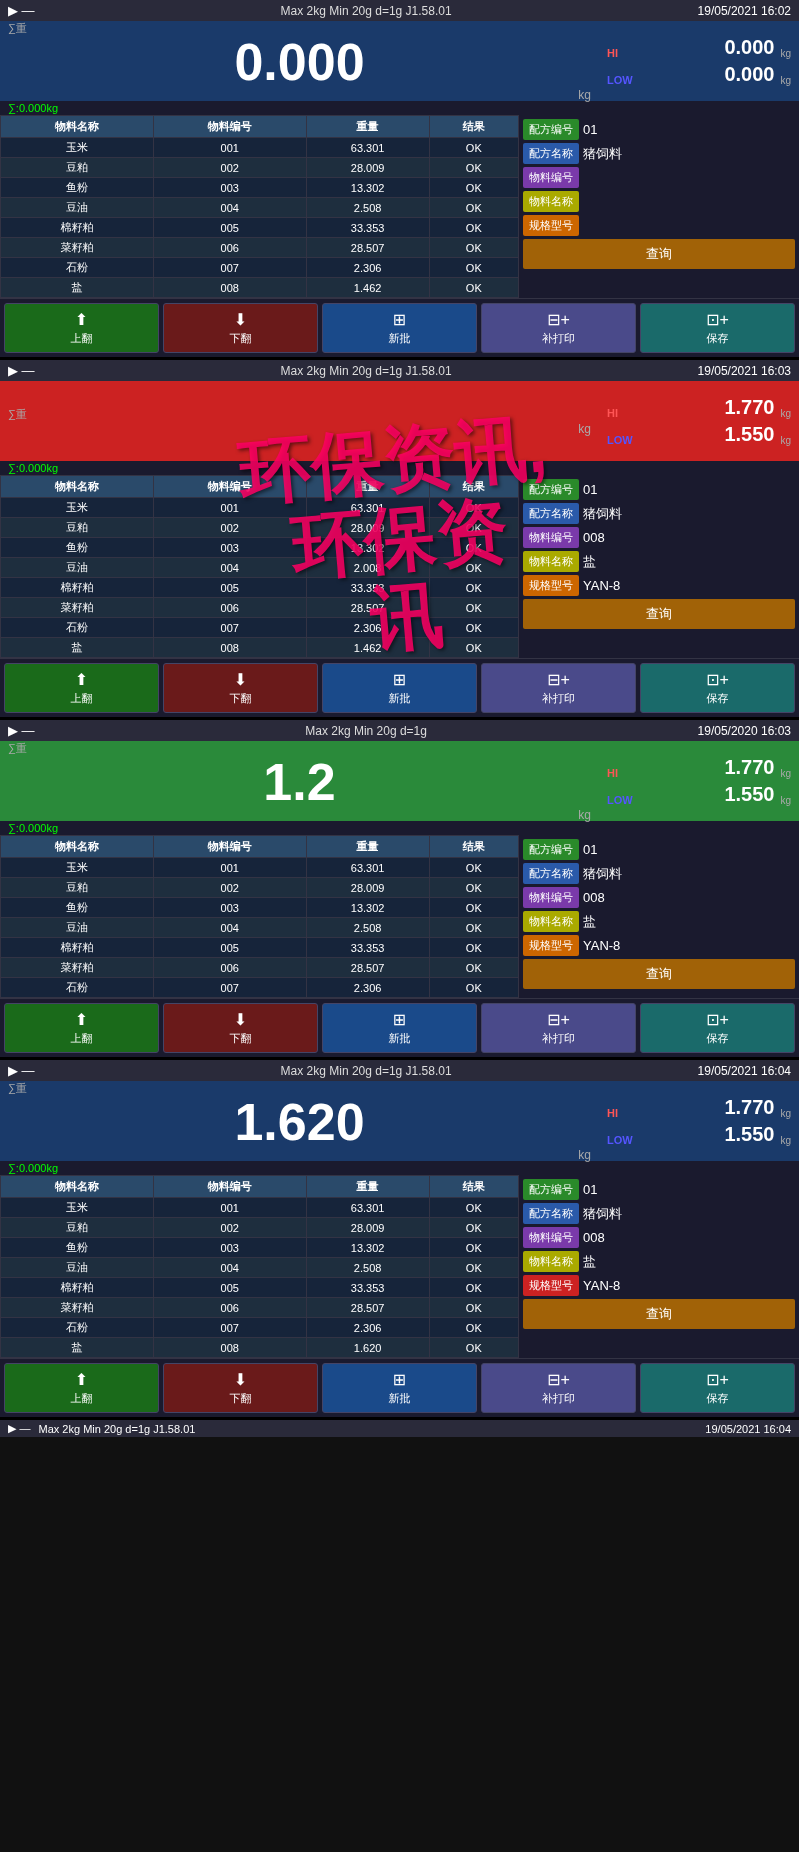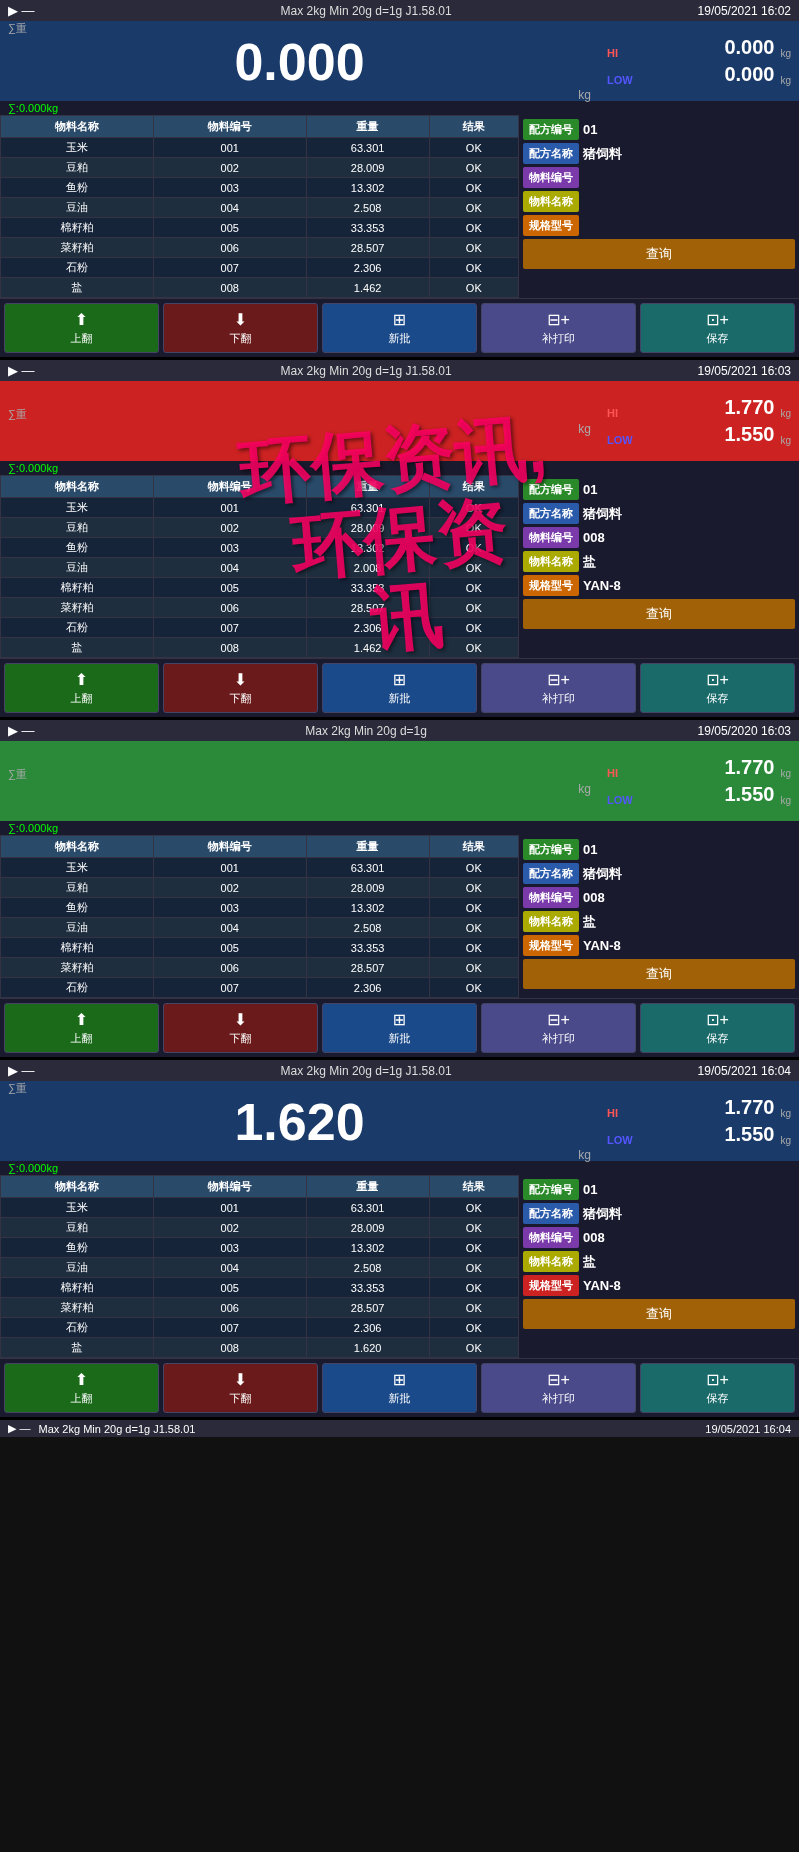--- a/index.html
+++ b/index.html
@@ -136,35 +136,35 @@
     }
     .info-row {
       display: flex;
       align-items: center;
       gap: 4px;
     }
     .info-badge {
       padding: 3px 6px;
       font-size: 11px;
       color: #fff;
-      font-weight: bold;
+      font-weight: normal;
       min-width: 55px;
       text-align: center;
       border-radius: 2px;
     }
     .badge-green { background: #2a8a2a; }
     .badge-blue { background: #2a5aaa; }
     .badge-purple { background: #7a3aaa; }
     .badge-yellow { background: #aaaa00; }
     .badge-orange { background: #cc6600; }
     .badge-red { background: #cc2222; }
     .info-value {
       color: #fff;
       font-size: 13px;
-      font-weight: bold;
+      font-weight: normal;
     }
     .query-btn {
       background: #a16207;
       color: #fff;
       border: none;
       padding: 6px 16px;
       font-size: 13px;
       cursor: pointer;
       border-radius: 2px;
       width: 100%;
@@ -573,20 +573,21 @@
         </div>
         <div class="center-info">
           <span>Max 2kg  Min 20g  d=1g</span>
         </div>
         <div class="datetime">19/05/2020  16:03</div>
       </div>
 
       <div class="main-display" style="background:#2a8a3a;">
         <div class="weight-display-left">
           <span class="weight-label">∑重</span>
+          <div class="weight-main">1.2</div>
           <div class="weight-unit">kg</div>
         </div>
         <div class="weight-display-right">
           <div class="hi-row">
             <span class="hi-label">HI</span>
             <span class="hi-value">1.770</span>
             <span class="kg-small">kg</span>
           </div>
           <div class="low-row">
             <span class="low-label">LOW</span>

